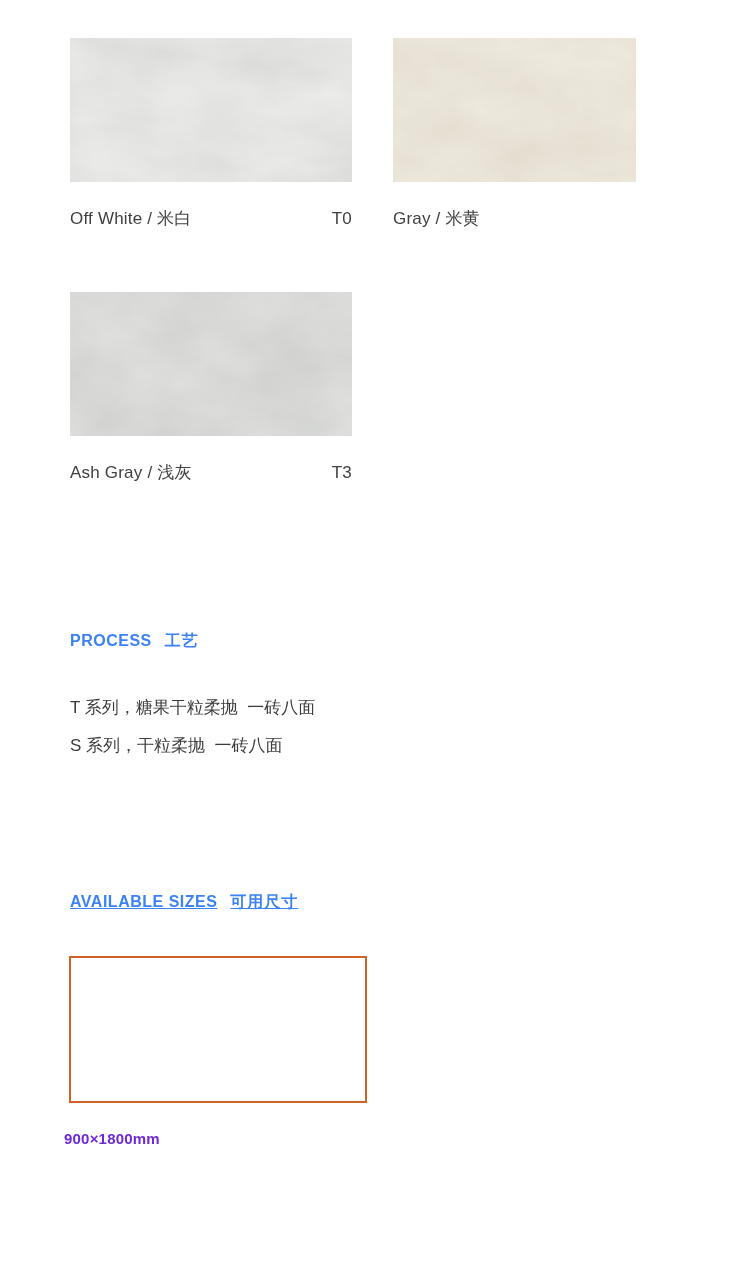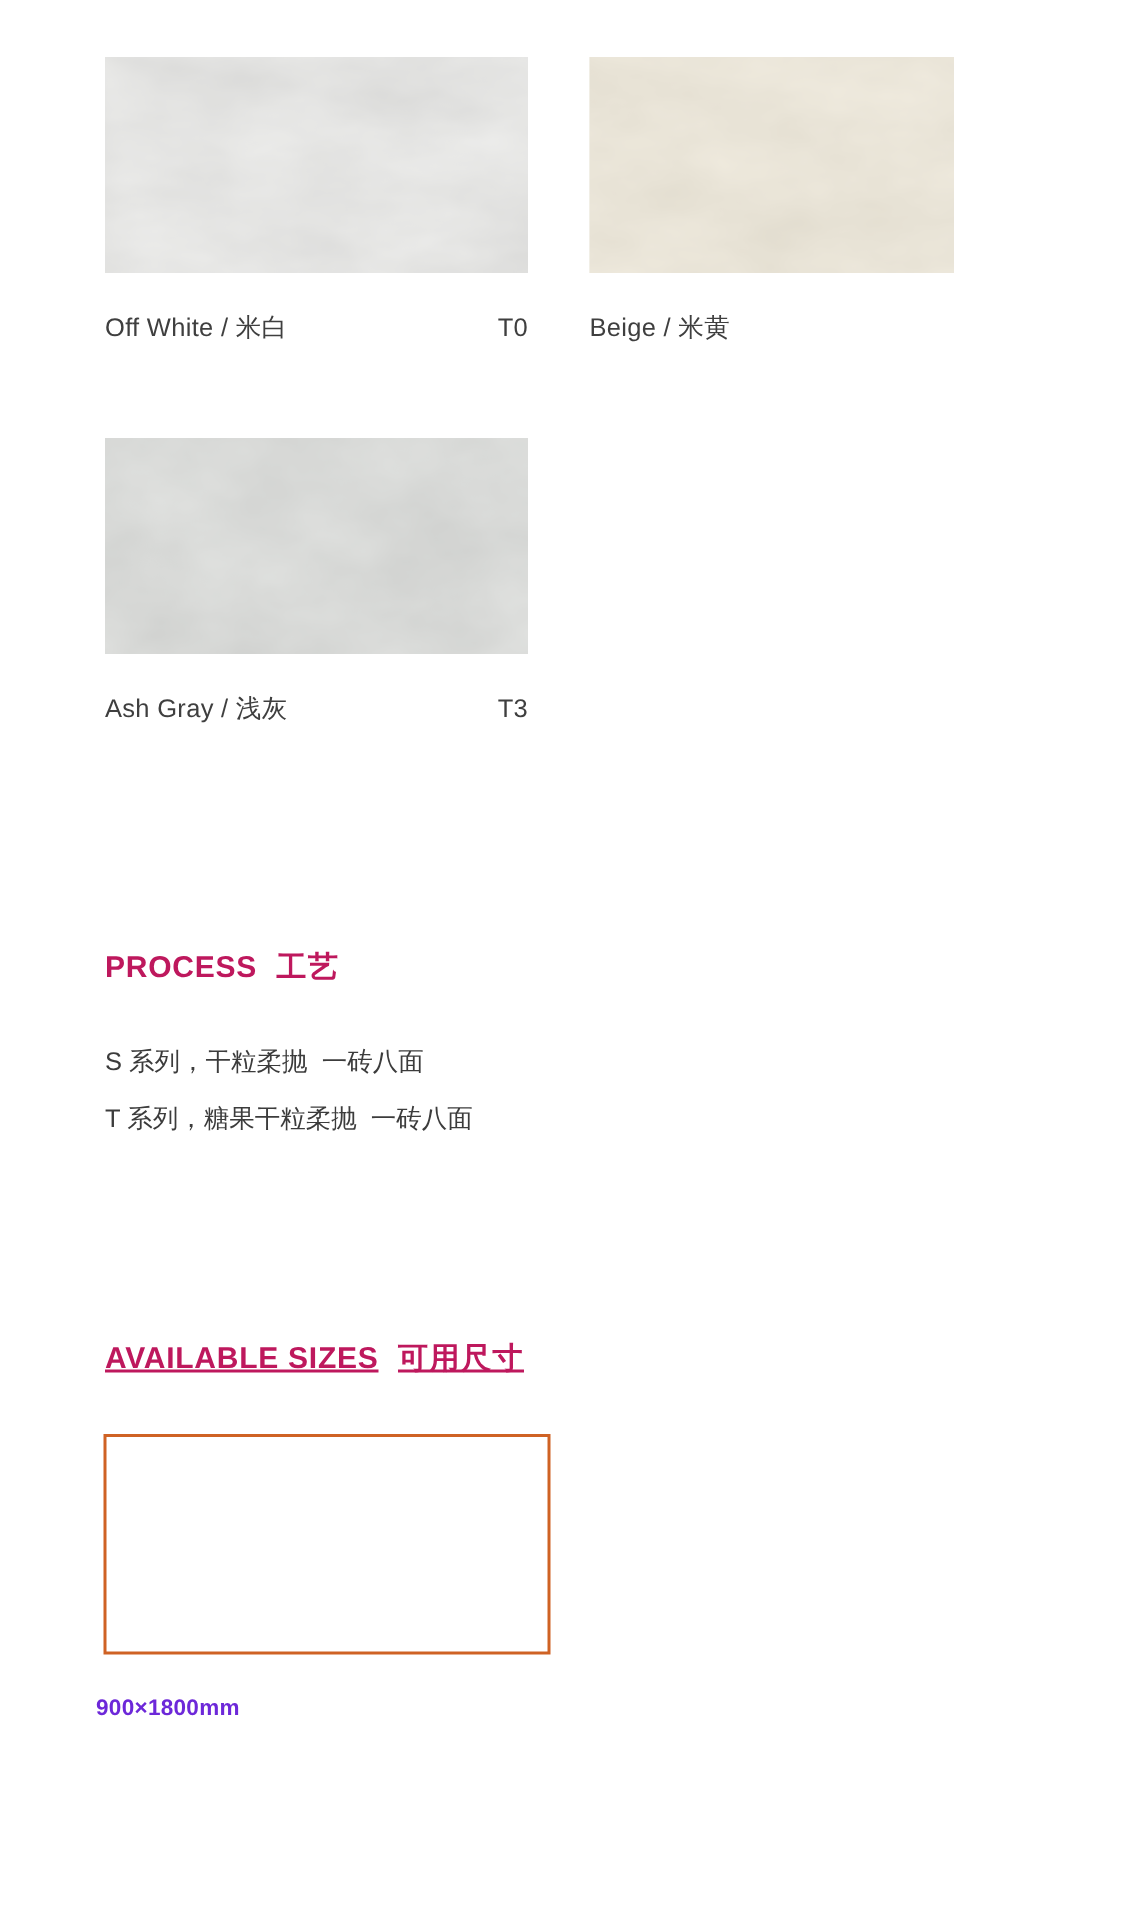--- a/index.html
+++ b/index.html
@@ -40,24 +40,24 @@
     align-items: baseline;
     font-size: 17px;
     color: #3f3f3f;
     letter-spacing: 0.2px;
     line-height: 22px;
   }
   
   .section-heading {
     position: absolute;
     left: 70px;
-    font-size: 20px;
+    font-size: 16px;
     line-height: 24px;
     font-weight: bold;
-    color: #be185d;
+    color: #3b82f6;
     letter-spacing: 0.5px;
   }
   .section-heading .zh { margin-left: 13px; letter-spacing: 1px; }
   .process-heading { top: 616px; }
   .sizes-heading   { top: 877px; text-decoration: underline; }
   
   .process-lines {
     position: absolute;
     left: 70px;
     top: 689px;
@@ -151,21 +151,21 @@
       </figcaption>
     </figure>
 
     <figure class="swatch">
       <div class="tile" style="background-color: rgb(234, 229, 216);">
         <svg viewBox="0 0 300 150" preserveAspectRatio="none">
             <rect x="0" y="0" width="300" height="150" filter="url(#tex1)"></rect>
           </svg>
       </div>
       <figcaption class="swatch-caption">
-        <span>Beige  / 米黄</span>
+        <span>Gray  / 米黄</span>
         <span>T2</span>
       </figcaption>
     </figure>
 
     <figure class="swatch">
       <div class="tile" style="background-color: rgb(217, 218, 216);">
         <svg viewBox="0 0 300 150" preserveAspectRatio="none">
             <rect x="0" y="0" width="300" height="150" filter="url(#tex2)"></rect>
           </svg>
       </div>
@@ -175,22 +175,22 @@
       </figcaption>
     </figure>
 
 
   </div>
 
   <h2 class="section-heading process-heading">
     <span class="en">PROCESS</span><span class="zh">工艺</span>
   </h2>
   <div class="process-lines">
+    <div>T 系列，糖果干粒柔抛  一砖八面</div>
     <div>S 系列，干粒柔抛  一砖八面</div>
-    <div>T 系列，糖果干粒柔抛  一砖八面</div>
   </div>
 
   <h2 class="section-heading sizes-heading">
     <span class="en">AVAILABLE SIZES</span><span class="zh">可用尺寸</span>
   </h2>
   <div class="size-box"></div>
   <div class="size-label">900×1800mm</div>
 
 </div>
 

